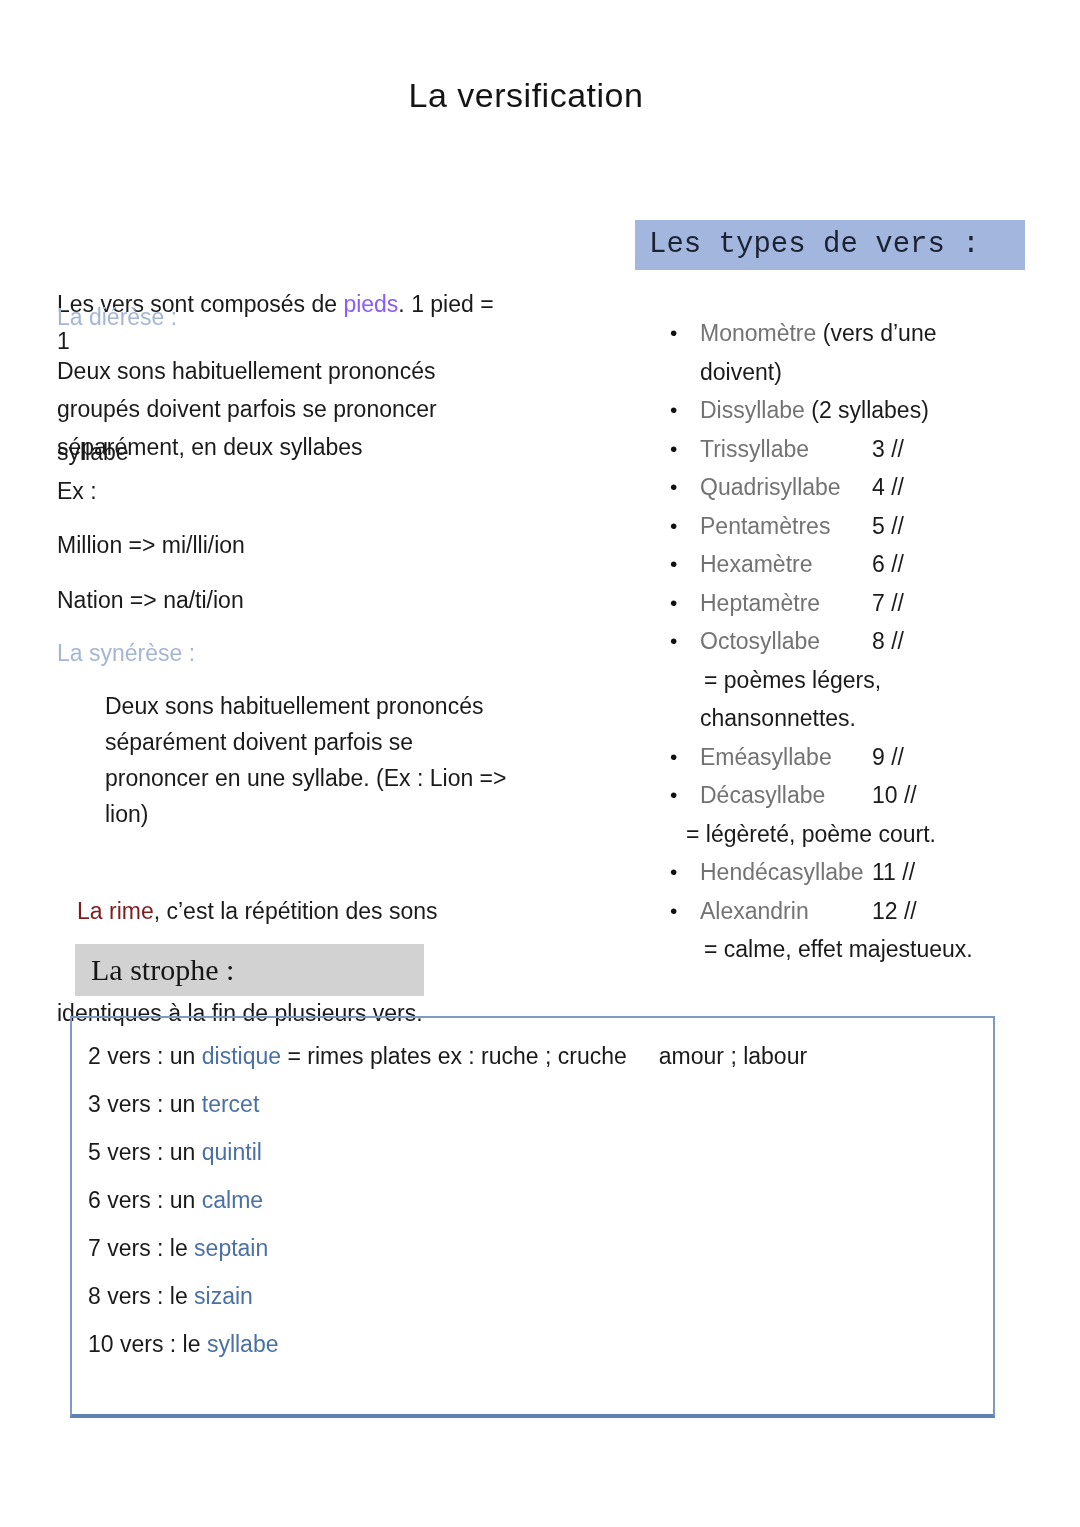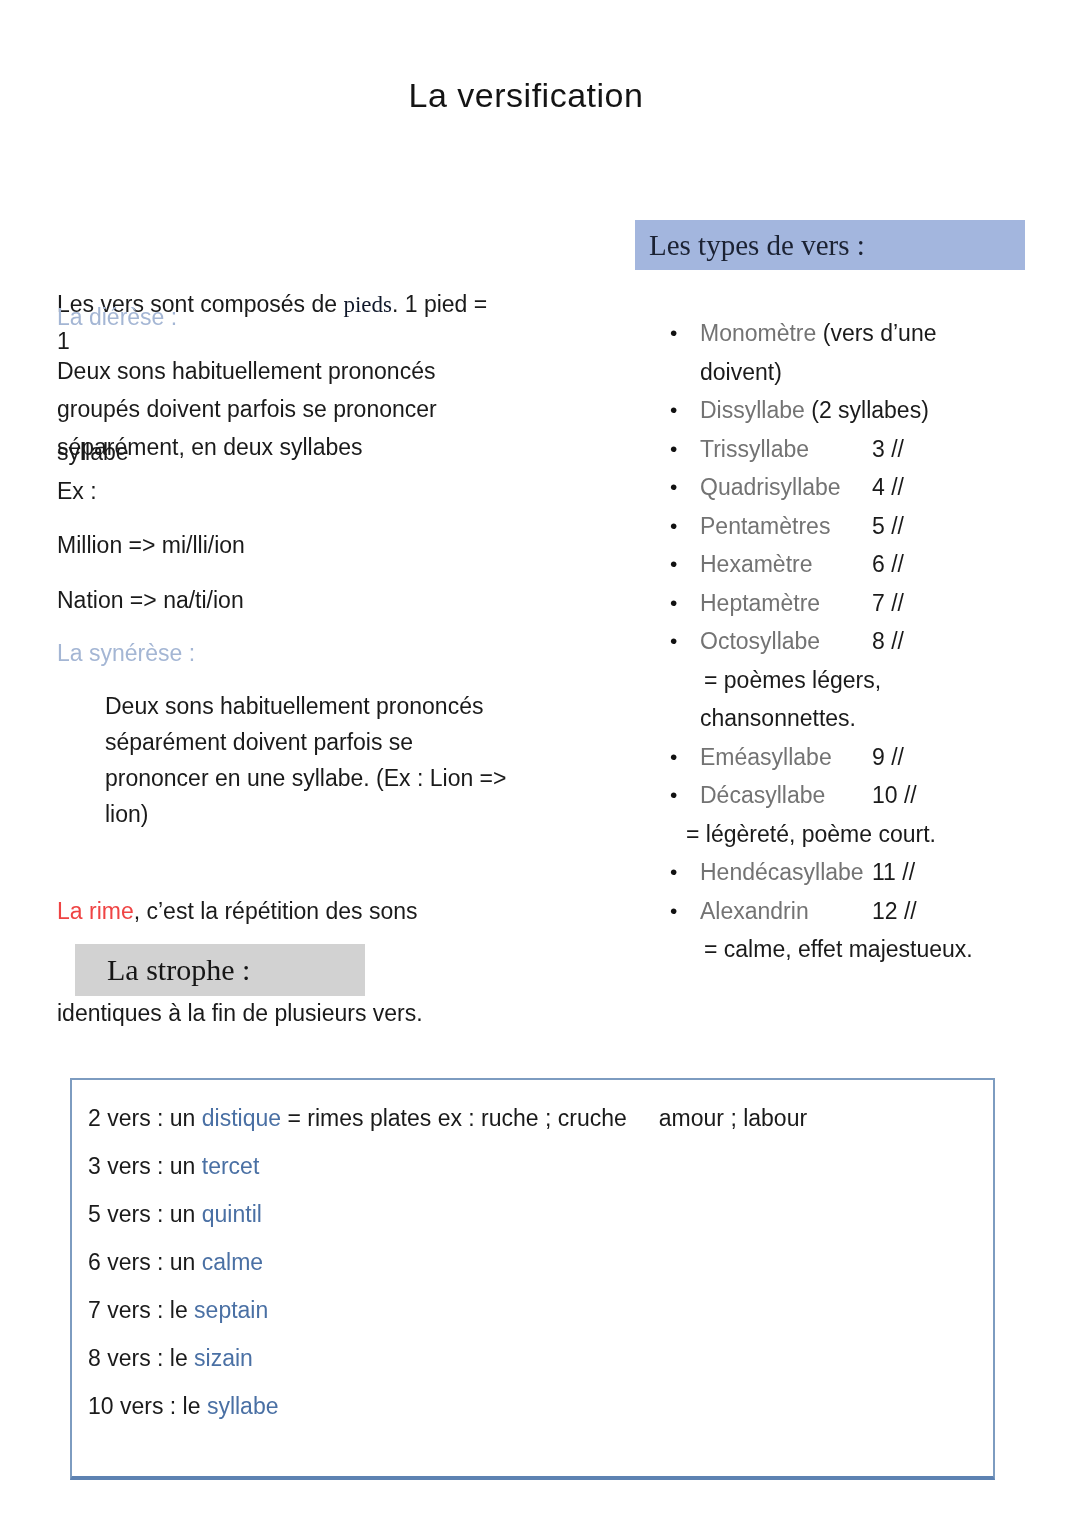--- a/index.html
+++ b/index.html
@@ -21,49 +21,49 @@
   .intro { top:212px; line-height:37px; }
   .hd-light { font-size:23px; color:#a4b6d4; }
   .h-dierese { top:304px; }
   .p-dierese { top:352px; line-height:38px; }
   .ex-label { top:478px; }
   .ex1 { top:532px; }
   .ex2 { top:587px; }
   .h-synerese { top:640px; }
   .p-synerese { left:105px; top:688px; line-height:36px; width:420px; }
   .p-rime { top:826px; line-height:34px; }
-  .kw-light { color:#0f172a;font-family:Liberation Serif, serif; }
-  .kw-blue { color:#ef4444; }
+  .kw-light { color:#8b5cf6; }
+  .kw-blue { color:#7f1d1d;margin-left:20px; }
   .prewrap { white-space:pre-wrap; }
 
   
   .types-header {
     left:635px; top:220px; width:390px; height:50px;
     background:#a3b6de; box-sizing:border-box; padding-left:14px;
-    font-family:Liberation Serif, serif; font-size:29px; line-height:50px;
+    font-family:Liberation Mono, monospace; font-size:29px; line-height:50px;
     color:#1b2233;
   }
   .types-list { left:650px; top:314px; width:410px; font-size:23px; line-height:38.5px; }
   .trow { position:relative; padding-left:50px; white-space:pre-wrap; }
   .bullet { position:absolute; left:20px; top:0; font-size:21px; color:#111; }
   .tname { color:#737373; }
   .tname.tab { display:inline-block; min-width:172px; }
   .tnum { color:#1a1a1a; }
   .tcont { margin-left:50px; }
   .tnote { margin-left:54px; white-space:pre-wrap; }
 
   
   .strophe-header {
-    left:75px; top:944px; width:290px; height:52px;
-    background:#d2d2d2; box-sizing:border-box; padding-left:32px;
+    left:75px; top:944px; width:349px; height:52px;
+    background:#d2d2d2; box-sizing:border-box; padding-left:16px;
     font-family:"Liberation Serif", serif; font-size:30px; line-height:52px;
     color:#161616;
   }
   .strophe-box {
-    left:70px; top:1078px; width:925px; height:402px; box-sizing:border-box;
+    left:70px; top:1016px; width:925px; height:402px; box-sizing:border-box;
     border:2px solid #7d9cc0; border-bottom:4px solid #5d82b2;
     padding:14px 0 0 16px; font-size:23px;
   }
   .sline { line-height:48px; white-space:pre-wrap; }
   .skey { color:#4a70a4; }
 </style>
 </head>
 <body>
 
 <div class="abs title">La versification</div>

